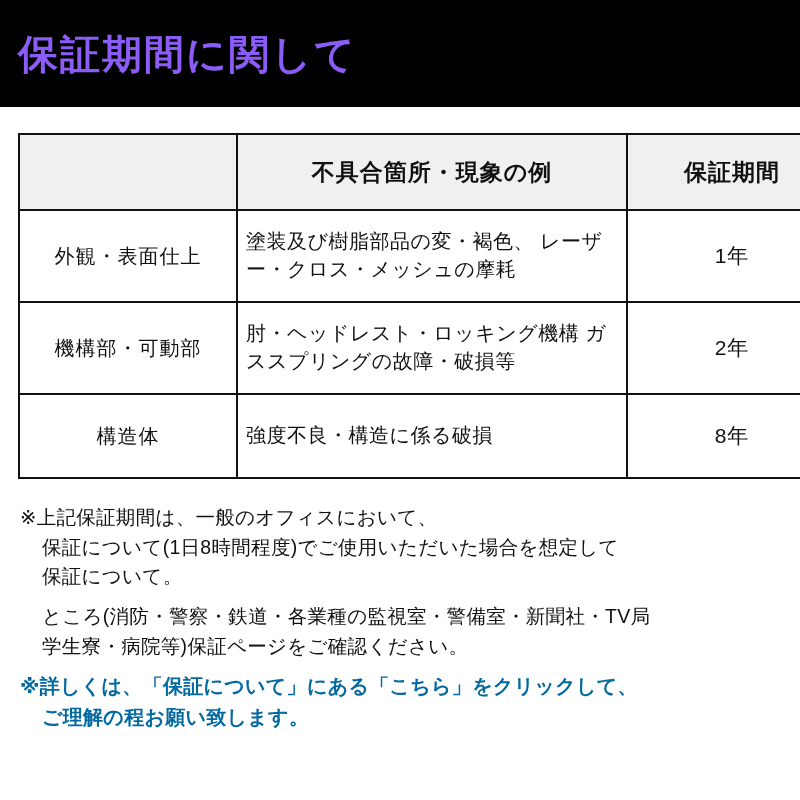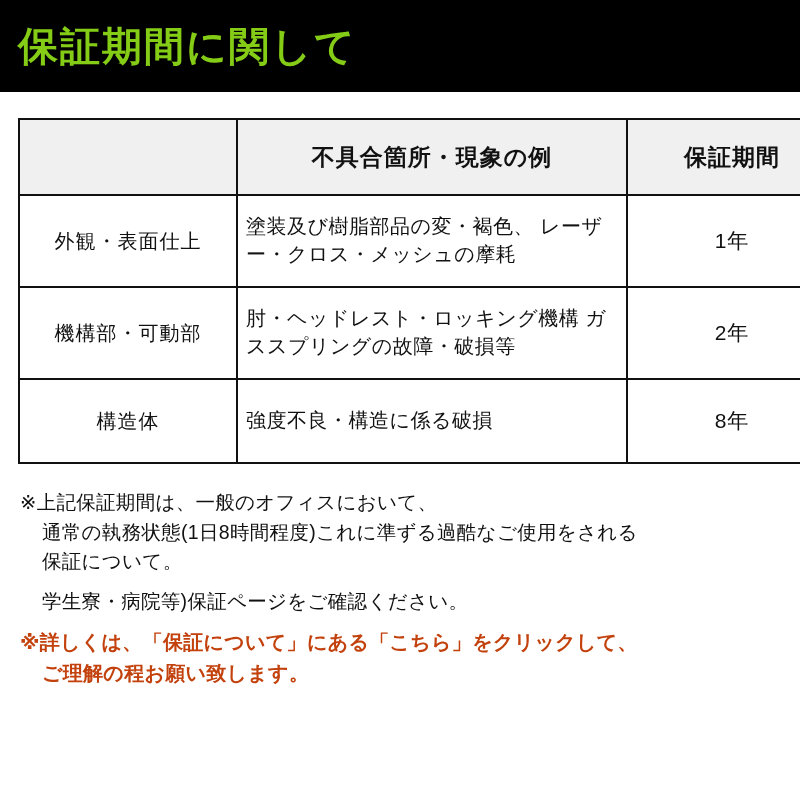--- a/index.html
+++ b/index.html
@@ -18,22 +18,22 @@
   .page {
     position: relative;
     width: 800px;
     height: 800px;
     box-sizing: border-box;
   }
 
   
   .header-band {
     background: #000000;
-    color: #84cc16;
-    height: 92px;
+    color: #8b5cf6;
+    height: 107px;
     display: flex;
     align-items: center;
     padding: 0 0 0 18px;
     box-sizing: border-box;
   }
   .header-title {
     font-size: 40px;
     font-weight: bold;
     letter-spacing: 2px;
     line-height: 1;
@@ -105,21 +105,21 @@
     letter-spacing: 0.3px;
   }
   .note .ln {
     display: block;
     white-space: nowrap;
   }
   .note .indent {
     padding-left: 22px;
   }
   .note-red {
-    color: #c2410c;
+    color: #0369a1;
     font-weight: bold;
     font-size: 20px;
     line-height: 1.55;
     letter-spacing: 0.3px;
   }
   .note-red .indent {
     padding-left: 22px;
   }
 </style>
 </head>
@@ -165,25 +165,26 @@
           <td class="cell-per">8年</td>
         </tr>
       </tbody>
     </table>
   </div>
 
   <div class="notes">
 
     <div class="note">
       <span class="ln">※上記保証期間は、一般のオフィスにおいて、</span>
-      <span class="ln indent">通常の執務状態(1日8時間程度)これに準ずる過酷なご使用をされる</span>
+      <span class="ln indent">保証について(1日8時間程度)でご使用いただいた場合を想定して</span>
       <span class="ln indent">保証について。</span>
     </div>
 
     <div class="note">
+      <span class="ln indent">ところ(消防・警察・鉄道・各業種の監視室・警備室・新聞社・TV局</span>
       <span class="ln indent">学生寮・病院等)保証ページをご確認ください。</span>
     </div>
 
     <div class="note note-red">
       <span class="ln">※詳しくは、「保証について」にある「こちら」をクリックして、</span>
       <span class="ln indent">ご理解の程お願い致します。</span>
     </div>
 
   </div>
 

